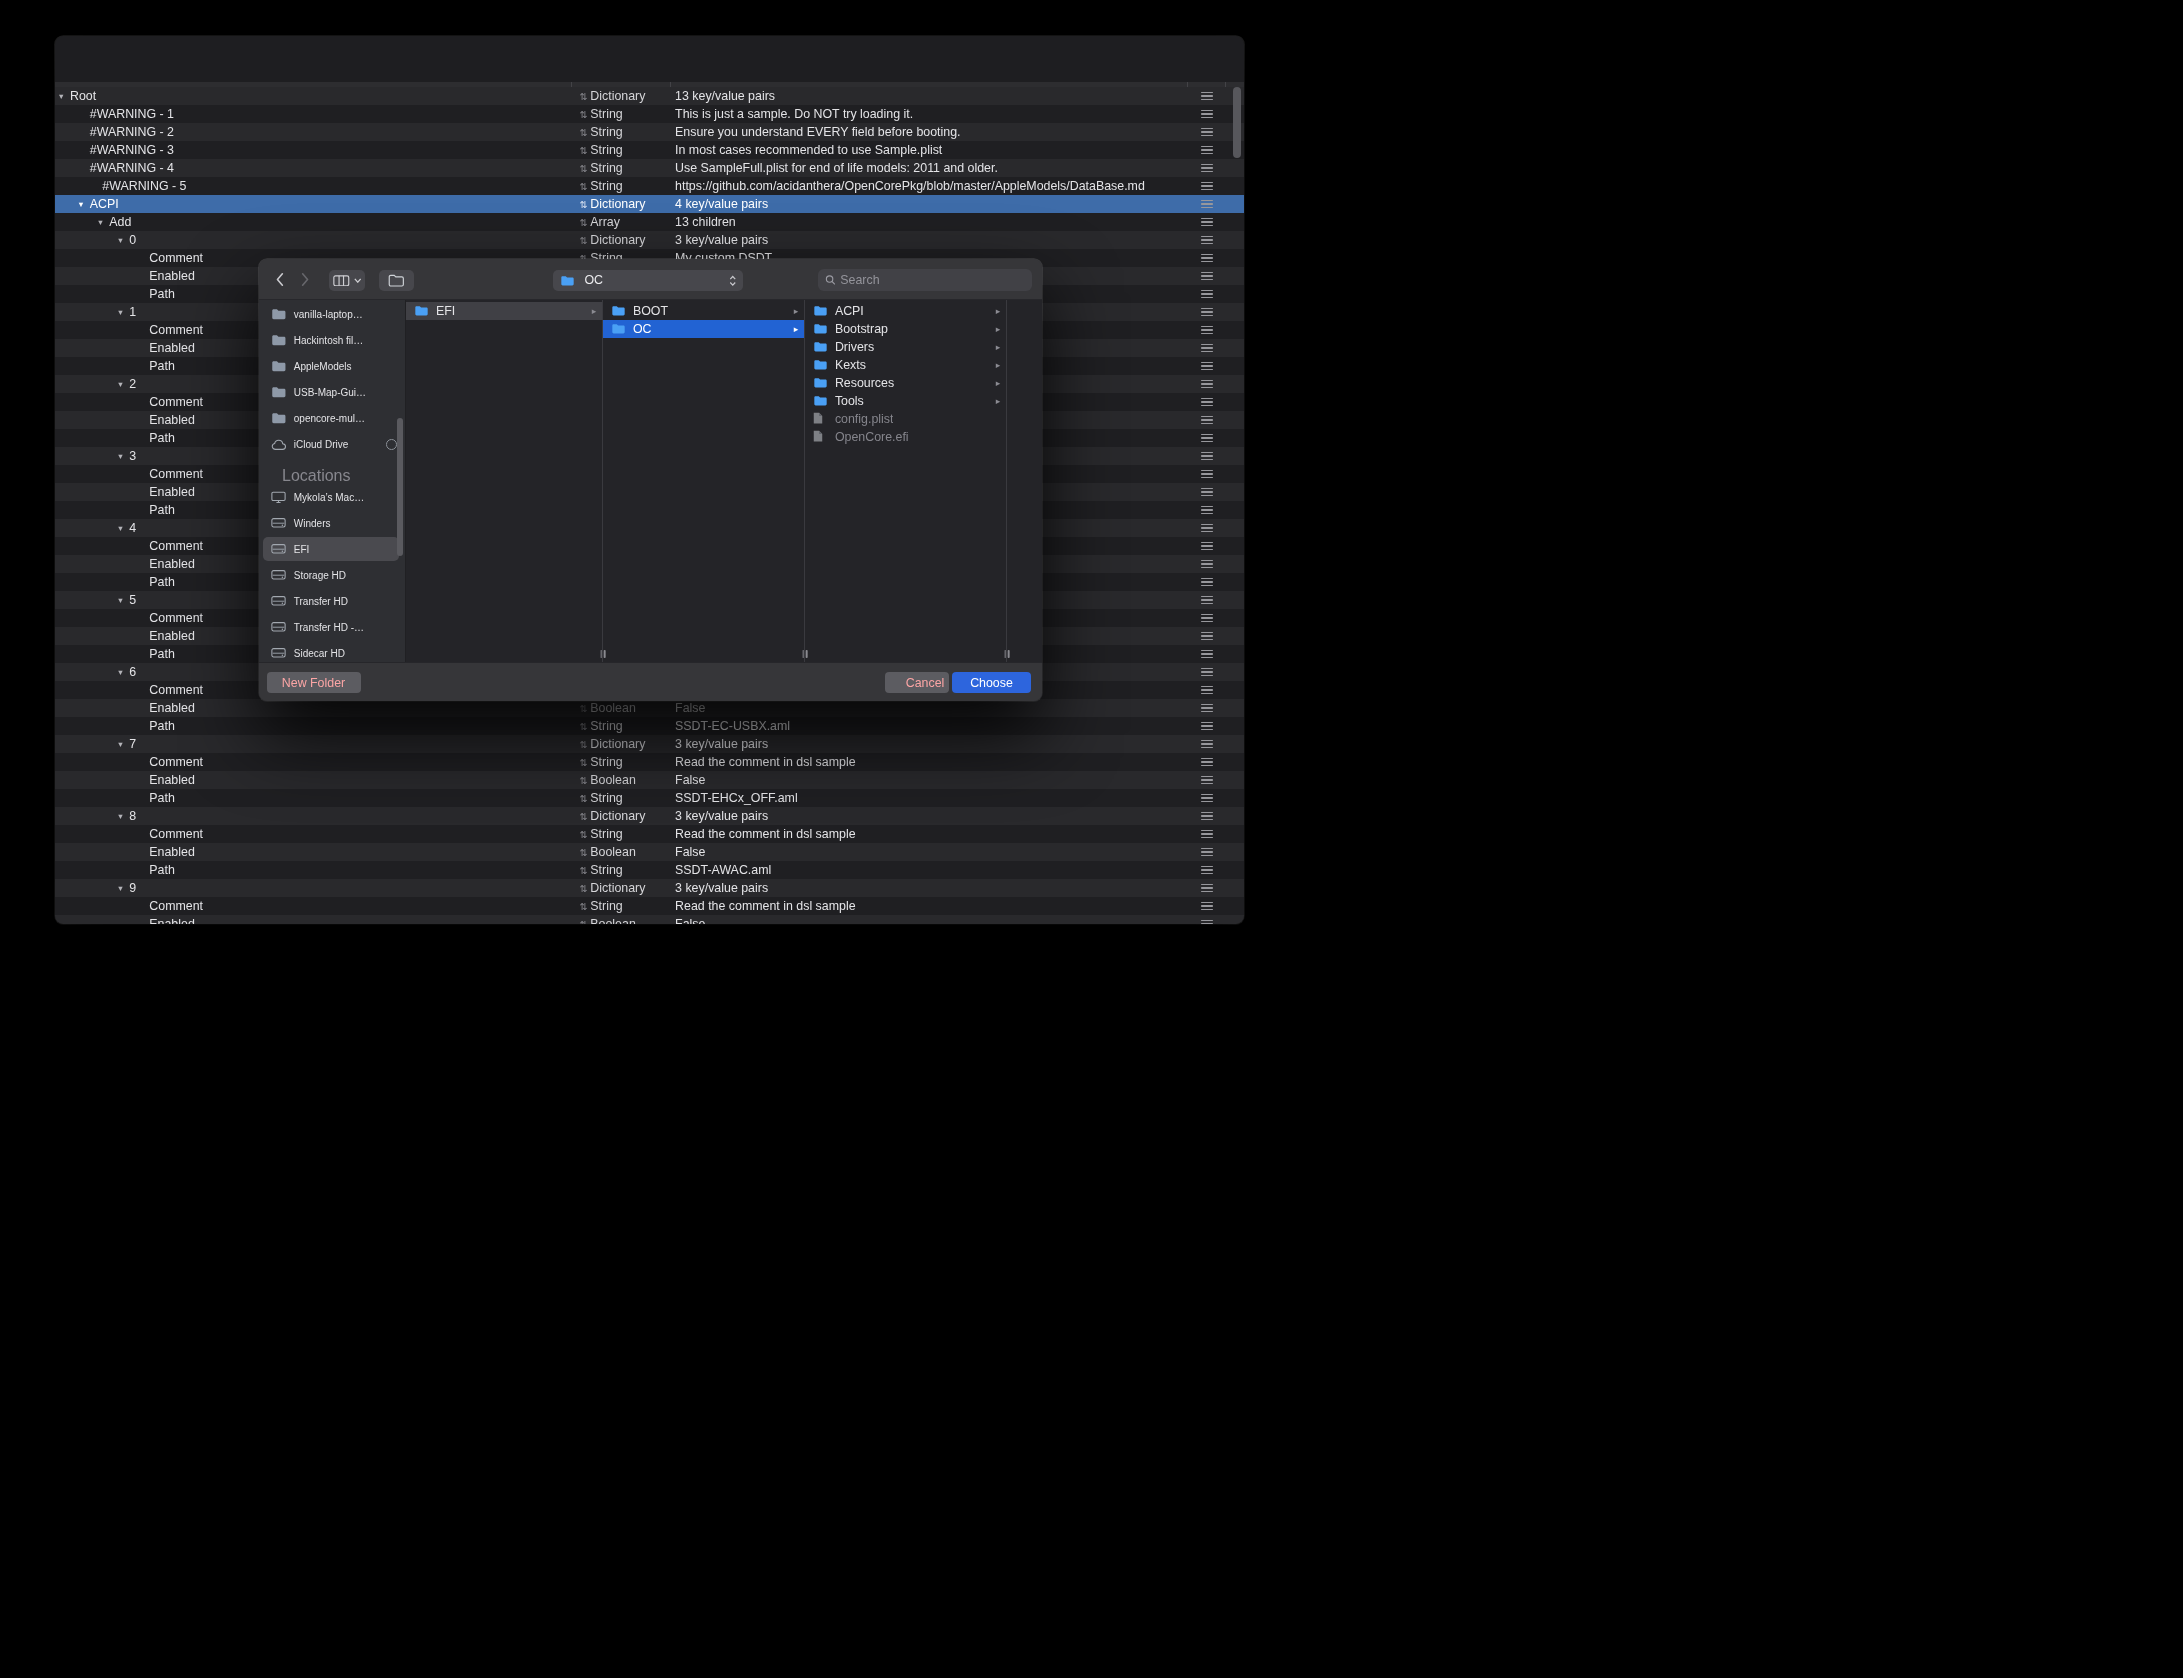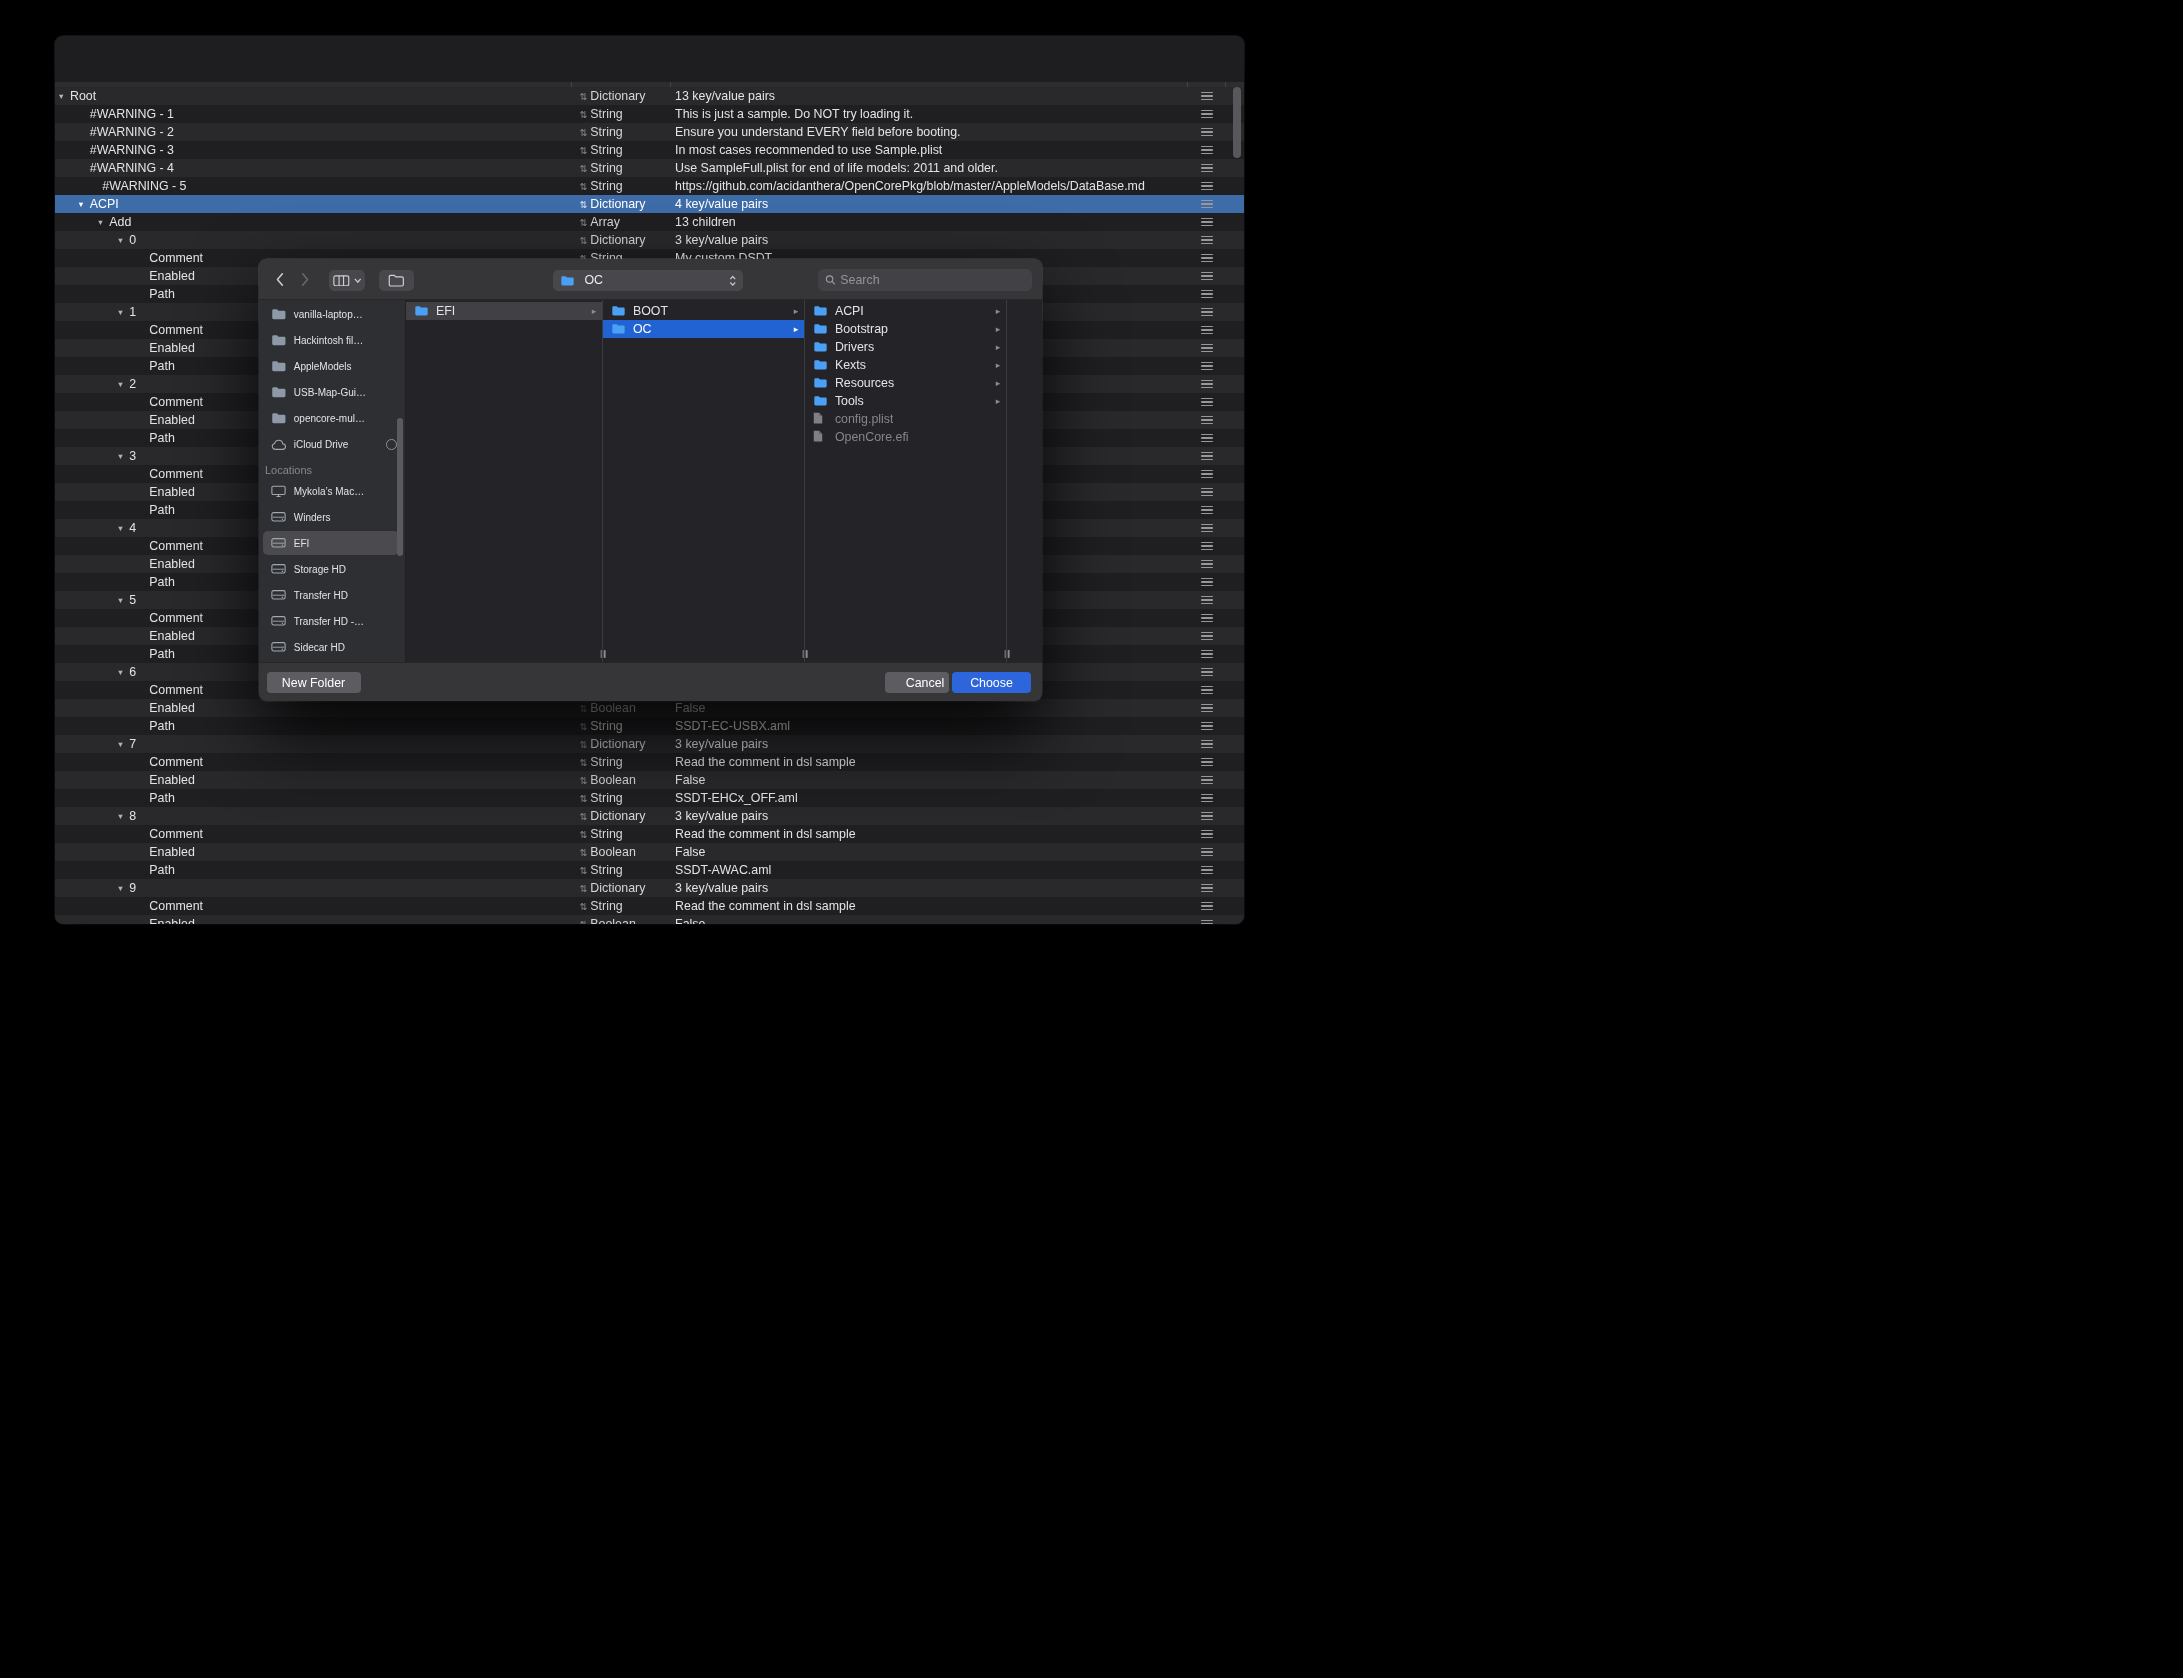--- a/index.html
+++ b/index.html
@@ -67,22 +67,22 @@
   .search input::placeholder { color:#94949b; }
 
   .dside { position:absolute; left:0; top:41px; width:147px; bottom:39px;
     background:#2e2f33; border-right:0.8px solid #202023; padding-top:1.7px; }
   .side-item { height:26px; display:flex; align-items:center; position:relative;
     padding:0 8.3px 0 11.6px; font-size:10px; color:#e3e3e6; }
   .side-item .sicon { width:16.6px; flex:none; display:flex; justify-content:center; margin-right:6.6px; }
   .side-item.selected::before { content:""; position:absolute; left:4.1px; right:5.8px;
     top:0.8px; bottom:0.8px; border-radius:5px; background:#4a4a4f; }
   .side-item > * { position:relative; }
-  .slochead { height:16.6px; margin-top:4px; display:flex; align-items:center;
-    padding-left:6px; font-size:11px; color:#87878e; }
+  .slochead { height:16.6px; margin-top:10px; display:flex; align-items:center;
+    padding-left:23px; font-size:16px; color:#87878e; }
   .badge-circle { margin-left:auto; width:10.8px; height:10.8px; flex:none;
     border:1.2px solid #8b9097; border-radius:50%; }
   .sscroll { position:absolute; right:2.5px; top:118px; width:5.8px; height:138px;
     border-radius:3.3px; background:#5a5a5f; }
 
   .dbrowser { position:absolute; left:147px; top:41px; right:0; bottom:39px;
     background:#242428; display:flex; }
   .bcol { position:relative; padding-top:1.7px; border-right:0.8px solid #3a3a3f; }
   .bcol.c1{width:197px} .bcol.c2{width:202px} .bcol.c3{width:202px}
   .bcol.c4{width:35px; border-right:none;}
@@ -97,21 +97,21 @@
   .bitem.dimmed { color:#85858c; }
   .bitem.dimmed .ficon { opacity:.55; }
   .grip { position:absolute; bottom:4.1px; transform:translateX(-50%);
     display:flex; gap:2.1px; }
   .grip i { width:1.3px; height:8.3px; background:#8a8a90; border-radius:0.8px; }
   .grip.g1{left:197px} .grip.g2{left:399px} .grip.g3{left:601px}
 
   .dbottom { position:absolute; left:0; right:0; bottom:0; height:39px;
     background:#363639; border-top:0.8px solid #26262a; }
   .btn { position:absolute; top:9px; height:21px; border-radius:4.1px;
-    background:#5c5c61; color:#ffffff; font-size:12.4px;
+    background:#5c5c61; color:#fca5a5; font-size:12.4px;
     display:flex; align-items:center; justify-content:center; }
   .btn.newfolder{left:7.5px; width:94px;}
   .btn.cancel{left:626px; width:64px;padding-left:16px;}
   .btn.choose{left:693px; width:79px; background:#2d65dd; color:#fff;}
 </style>
 </head>
 <body>
 
 <div class="window">
   <div class="theader">

